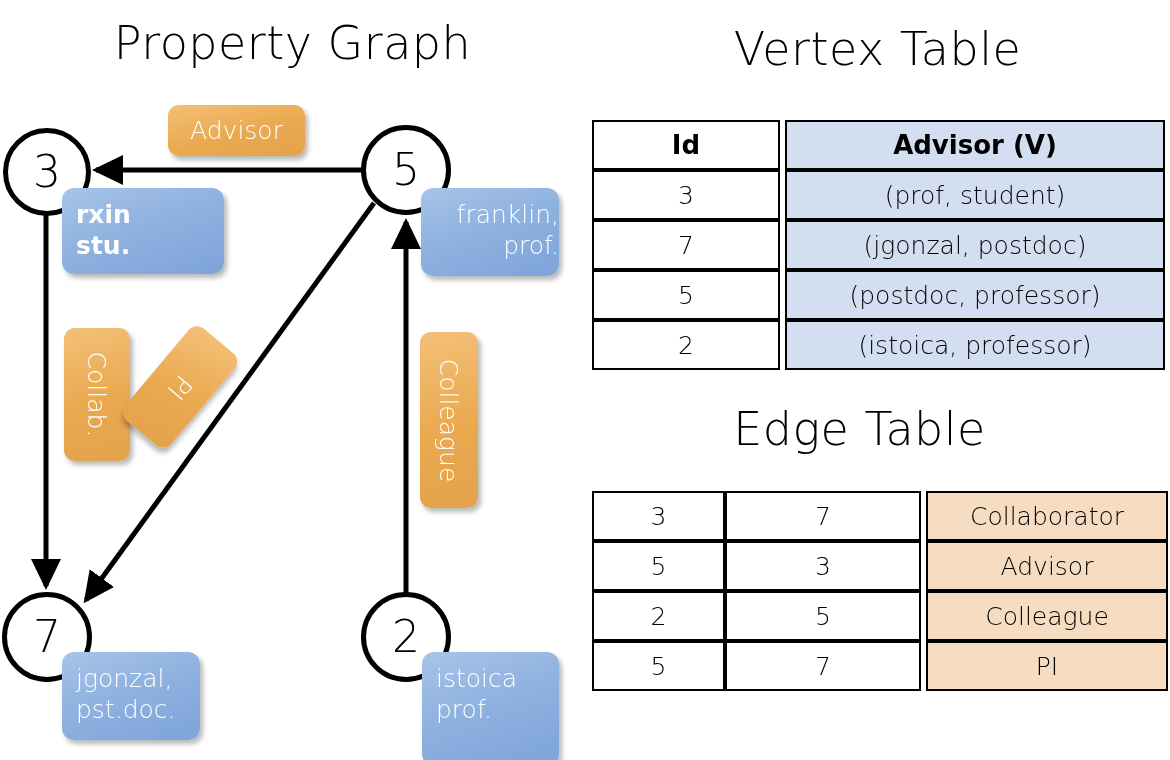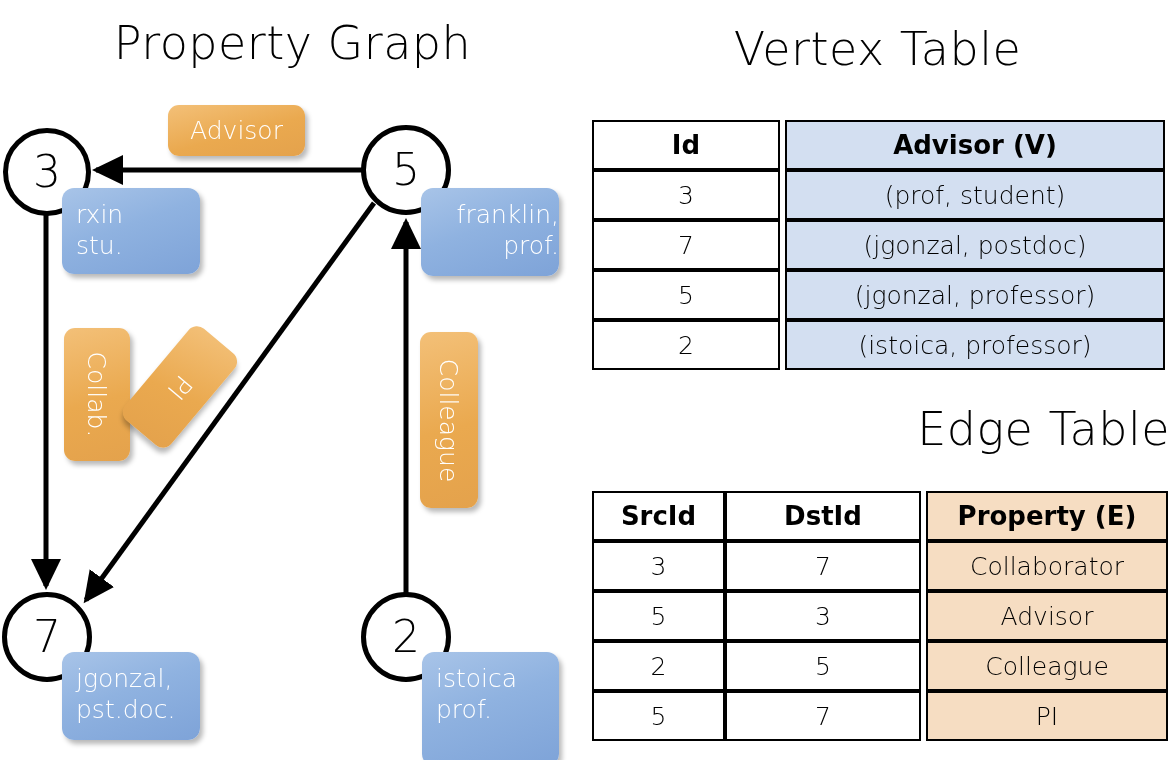--- a/index.html
+++ b/index.html
@@ -22,21 +22,21 @@
     font-family: "DejaVu Sans", sans-serif;
     font-weight: 300;
     font-size: 46px;
     letter-spacing: 0.5px;
     color: #000;
     white-space: nowrap;
     text-align: center;
   }
   #title-property-graph { left: 0; top: 16px; width: 585px; }
   #title-vertex-table   { left: 585px; top: 22px; width: 585px; }
-  #title-edge-table     { left: 585px; top: 402px; width: 585px; text-align: right; }
+  #title-edge-table     { left: 567px; top: 402px; width: 585px; }
 
   
   #graph-panel {
     position: absolute;
     left: 0; top: 0;
     width: 585px; height: 760px;
   }
   #graph-svg { position: absolute; left: 0; top: 0; }
 
   .node-circle {
@@ -69,21 +69,21 @@
     color: #ffffff;
     font-family: "DejaVu Sans", sans-serif;
     font-weight: 300;
     font-size: 25px;
     line-height: 1.22;
     padding: 12px 0 0 14px;
     box-sizing: border-box;
     z-index: 4;
     white-space: pre-line;
   }
-  #prop-rxin     { left: 62px;  top: 188px; width: 138px; height: 86px; }
+  #prop-rxin     { left: 62px;  top: 188px; width: 162px; height: 86px; font-weight: bold; }
   #prop-franklin { left: 421px; top: 188px; width: 138px; height: 88px; text-align: right; }
   #prop-jgonzal  { left: 62px;  top: 652px; width: 138px; height: 88px; }
   #prop-istoica  { left: 422px; top: 652px; width: 137px; height: 114px; }
 
   
   .edge-label {
     position: absolute;
     border-radius: 11px;
     background: linear-gradient(170deg, #f0b濃 0%, #eaa850 50%, #e2a14e 100%);
     background: linear-gradient(165deg, #f3c078 0%, #eaa94f 55%, #e4a24c 100%);
@@ -231,46 +231,40 @@
     <td class="shade-blue">(prof, student)</td>
   </tr>
   <tr>
     <td>7</td>
     <td class="gapcol"></td>
     <td class="shade-blue">(jgonzal, postdoc)</td>
   </tr>
   <tr>
     <td>5</td>
     <td class="gapcol"></td>
-    <td class="shade-blue">(jgonzal, professor)</td>
+    <td class="shade-blue">(postdoc, professor)</td>
   </tr>
   <tr>
     <td>2</td>
     <td class="gapcol"></td>
     <td class="shade-blue">(istoica, professor)</td>
   </tr>
 </tbody>
   </table>
 
 <div class="title" id="title-edge-table">Edge Table</div>
 
 <table class="data-table" id="edge-table">
   <colgroup>
     <col style="width:133px">
     <col style="width:196px">
     <col class="gapcol" style="width:5px">
     <col style="width:242px">
   </colgroup>
   <tbody>
-      <tr>
-    <th>SrcId</th>
-    <th>DstId</th>
-    <td class="gapcol"></td>
-    <th class="shade-orange">Property (E)</th>
-  </tr>
   <tr>
     <td>3</td>
     <td>7</td>
     <td class="gapcol"></td>
     <td class="shade-orange">Collaborator</td>
   </tr>
   <tr>
     <td>5</td>
     <td>3</td>
     <td class="gapcol"></td>

